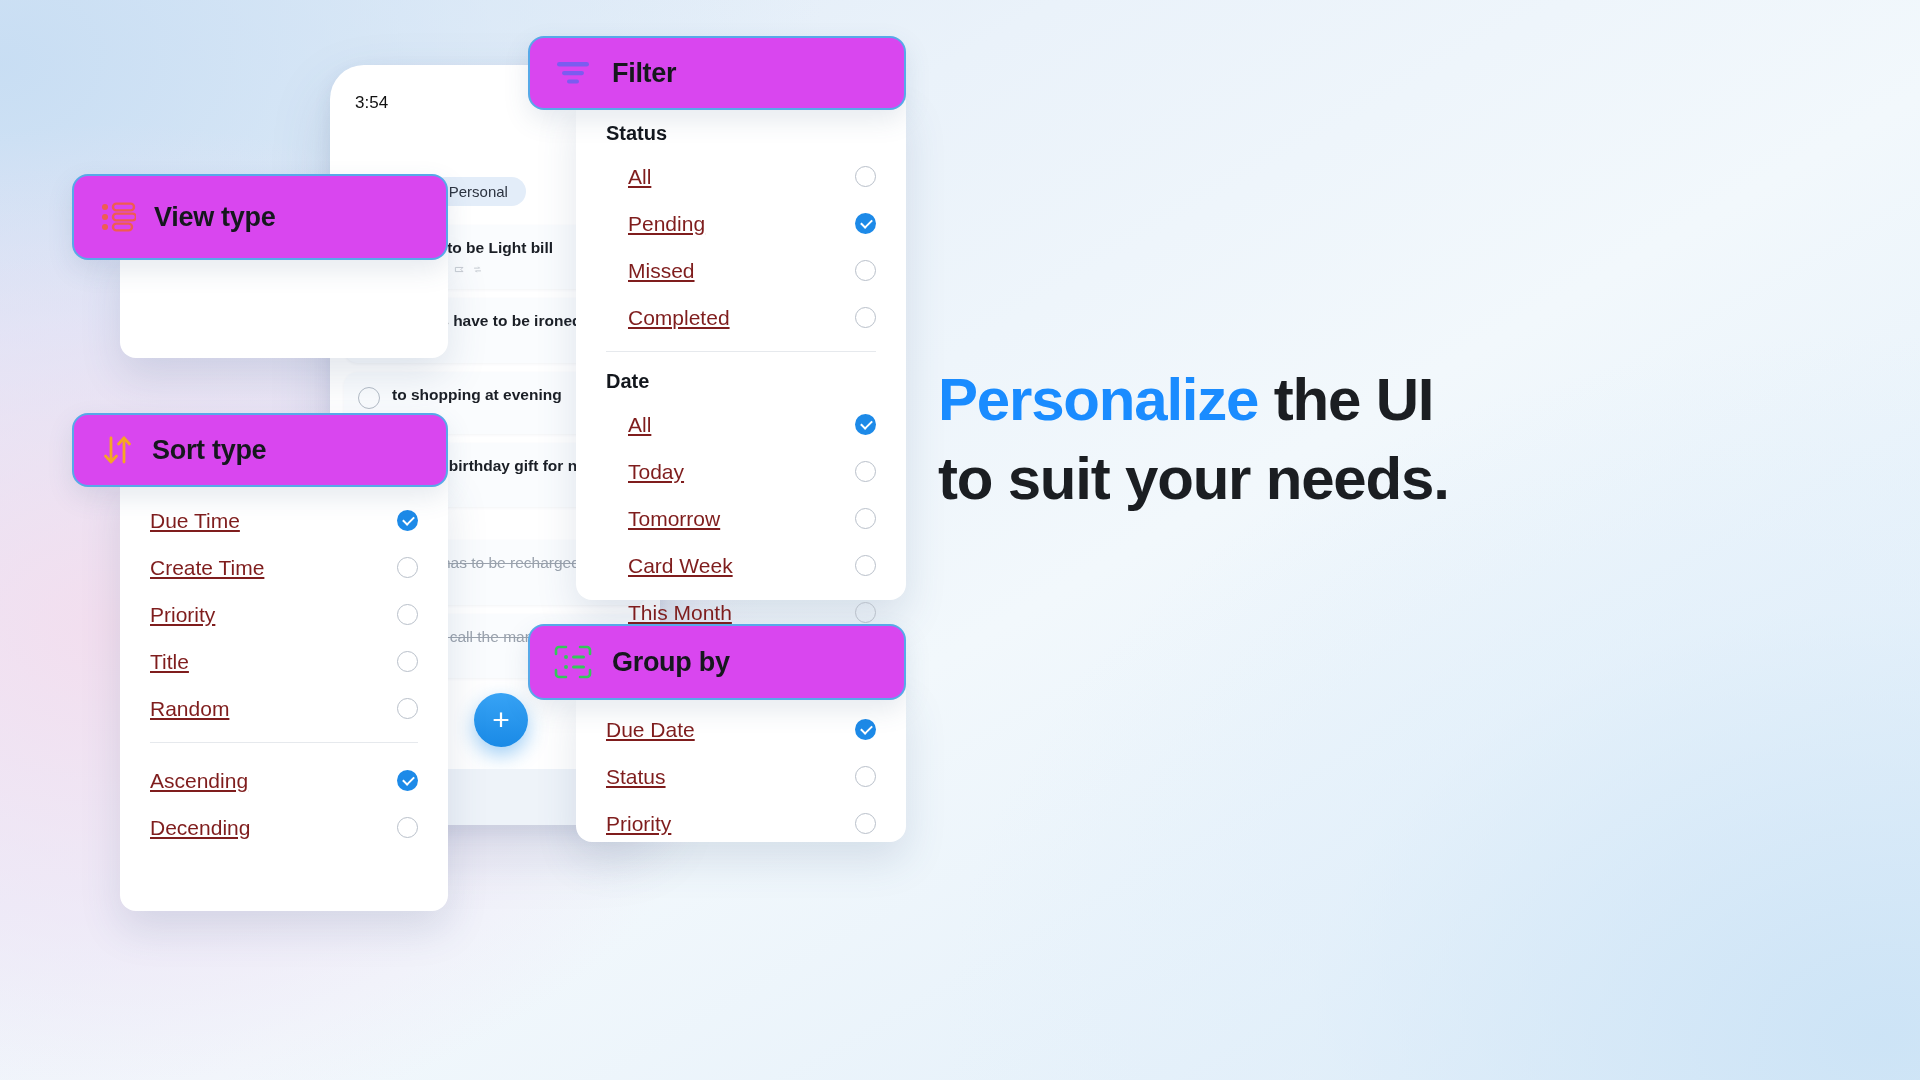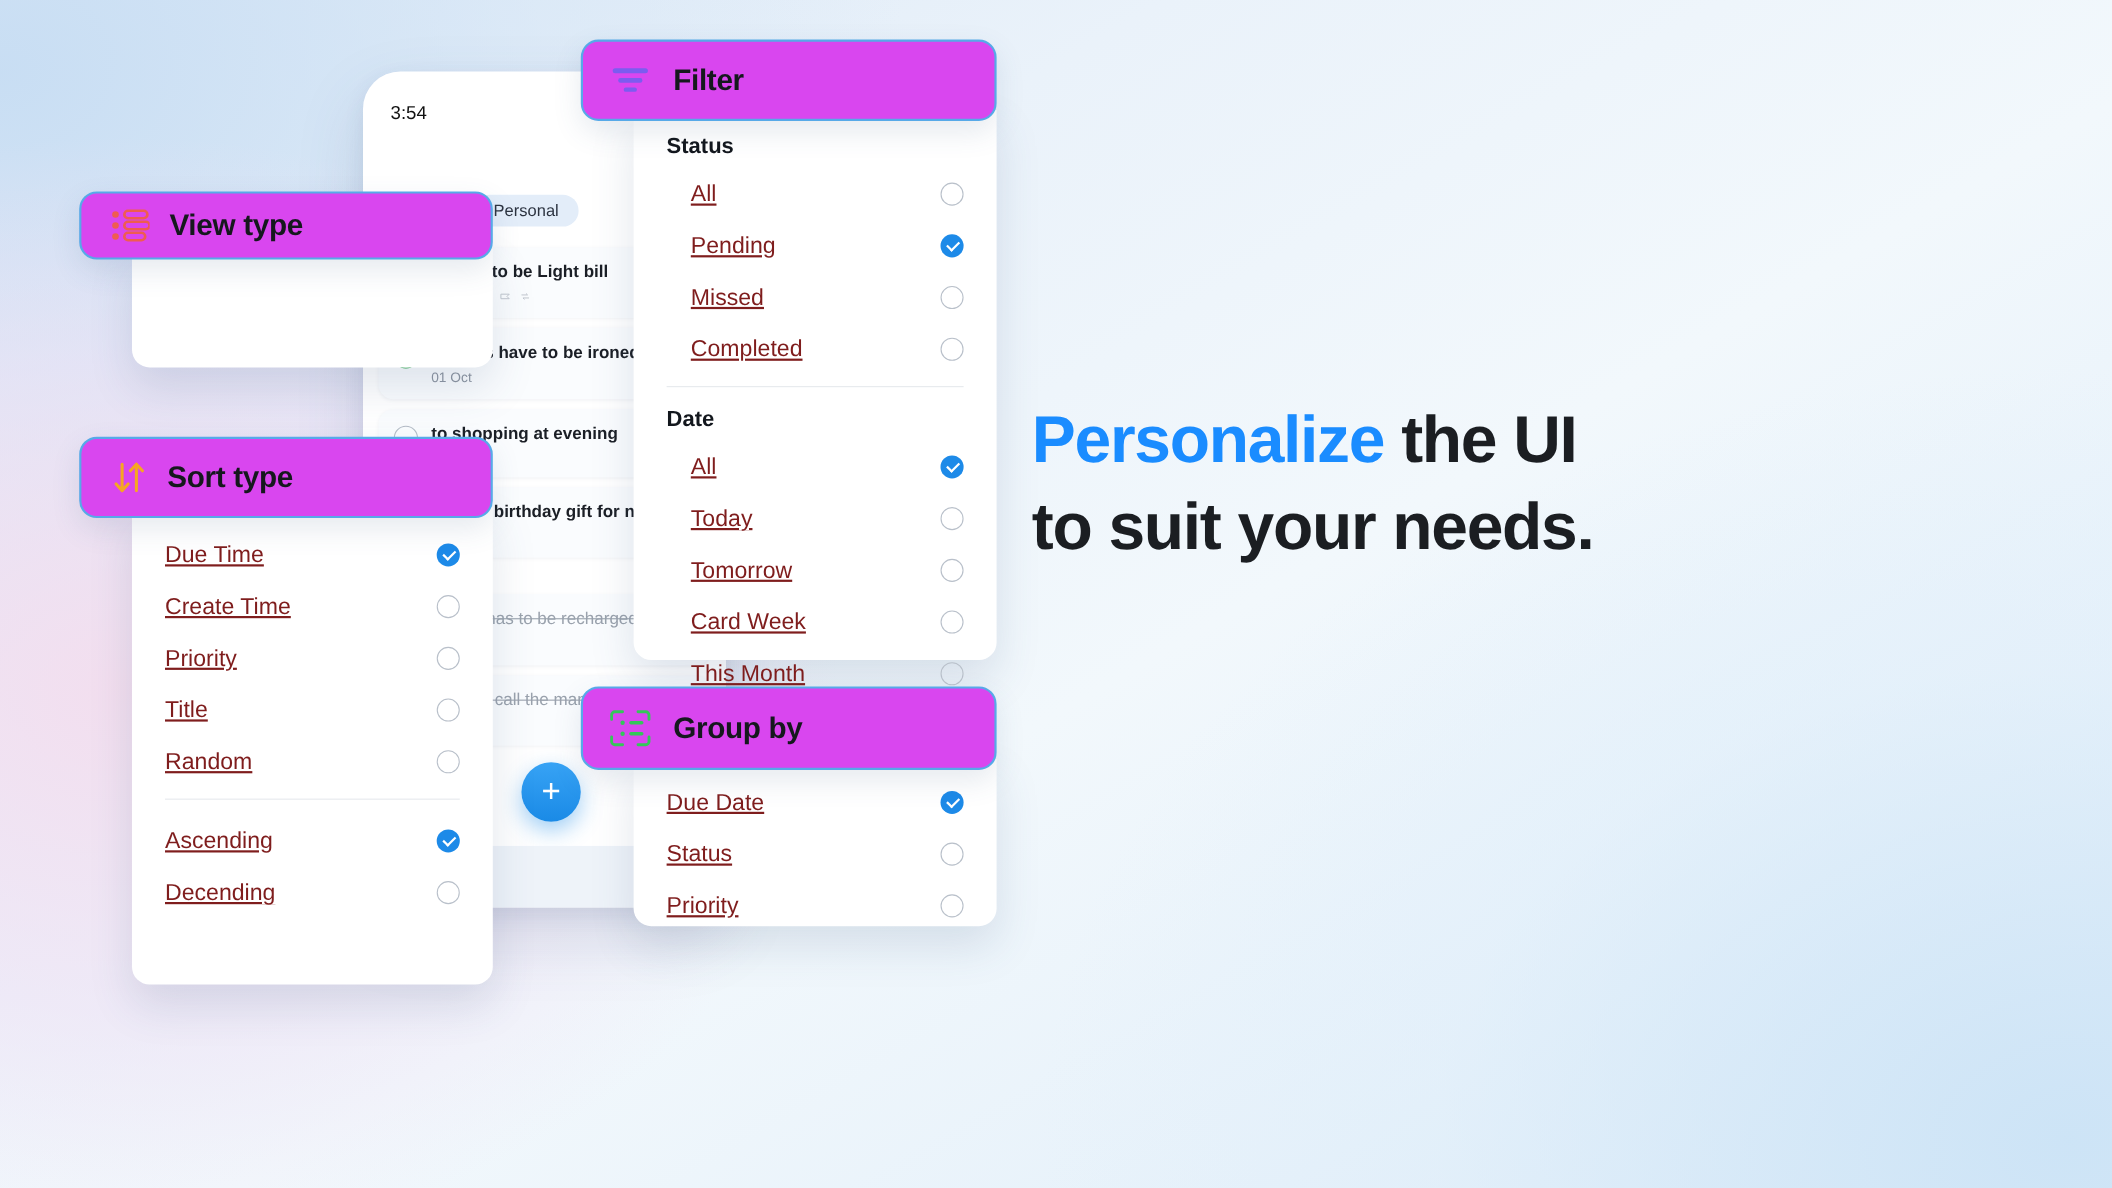--- a/index.html
+++ b/index.html
@@ -78,24 +78,24 @@
   .radio.on { border:none; background:#1d8ae8; position:relative; }
   .radio.on::after {
     content:""; position:absolute; left:5.5px; top:6px; width:9px; height:5px;
     border-left:2.2px solid #fff; border-bottom:2.2px solid #fff; transform:rotate(-45deg);
   }
   .grouphdr { font-size:20px; font-weight:bold; color:#13171d; padding:4px 30px 8px 30px; }
   .divider { height:1px; background:#e6e9ed; margin:10px 30px 14px 30px; }
 
   
   #card-viewtype { left:72px; top:174px; width:376px; }
-  #card-viewtype .card-head { height:62px; }
+  #card-viewtype .card-head { height:86px; }
   #card-viewtype .card-body { height:108px; padding-top:14px; border-radius:0 0 16px 16px; }
 
-  #card-sorttype { left:72px; top:397px; width:376px; }
+  #card-sorttype { left:72px; top:413px; width:376px; }
   #card-sorttype .card-head { height:74px; }
   #card-sorttype .card-body { height:434px; padding-top:20px; }
 
   #card-filter { left:528px; top:36px; width:378px; }
   #card-filter .card-head { height:74px; padding-left:22px; }
   #card-filter .card-body { height:500px; padding-top:18px; }
 
   #card-groupby { left:528px; top:624px; width:378px; }
   #card-groupby .card-head { height:76px; padding-left:22px; }
   #card-groupby .card-body { height:152px; padding-top:16px; }

